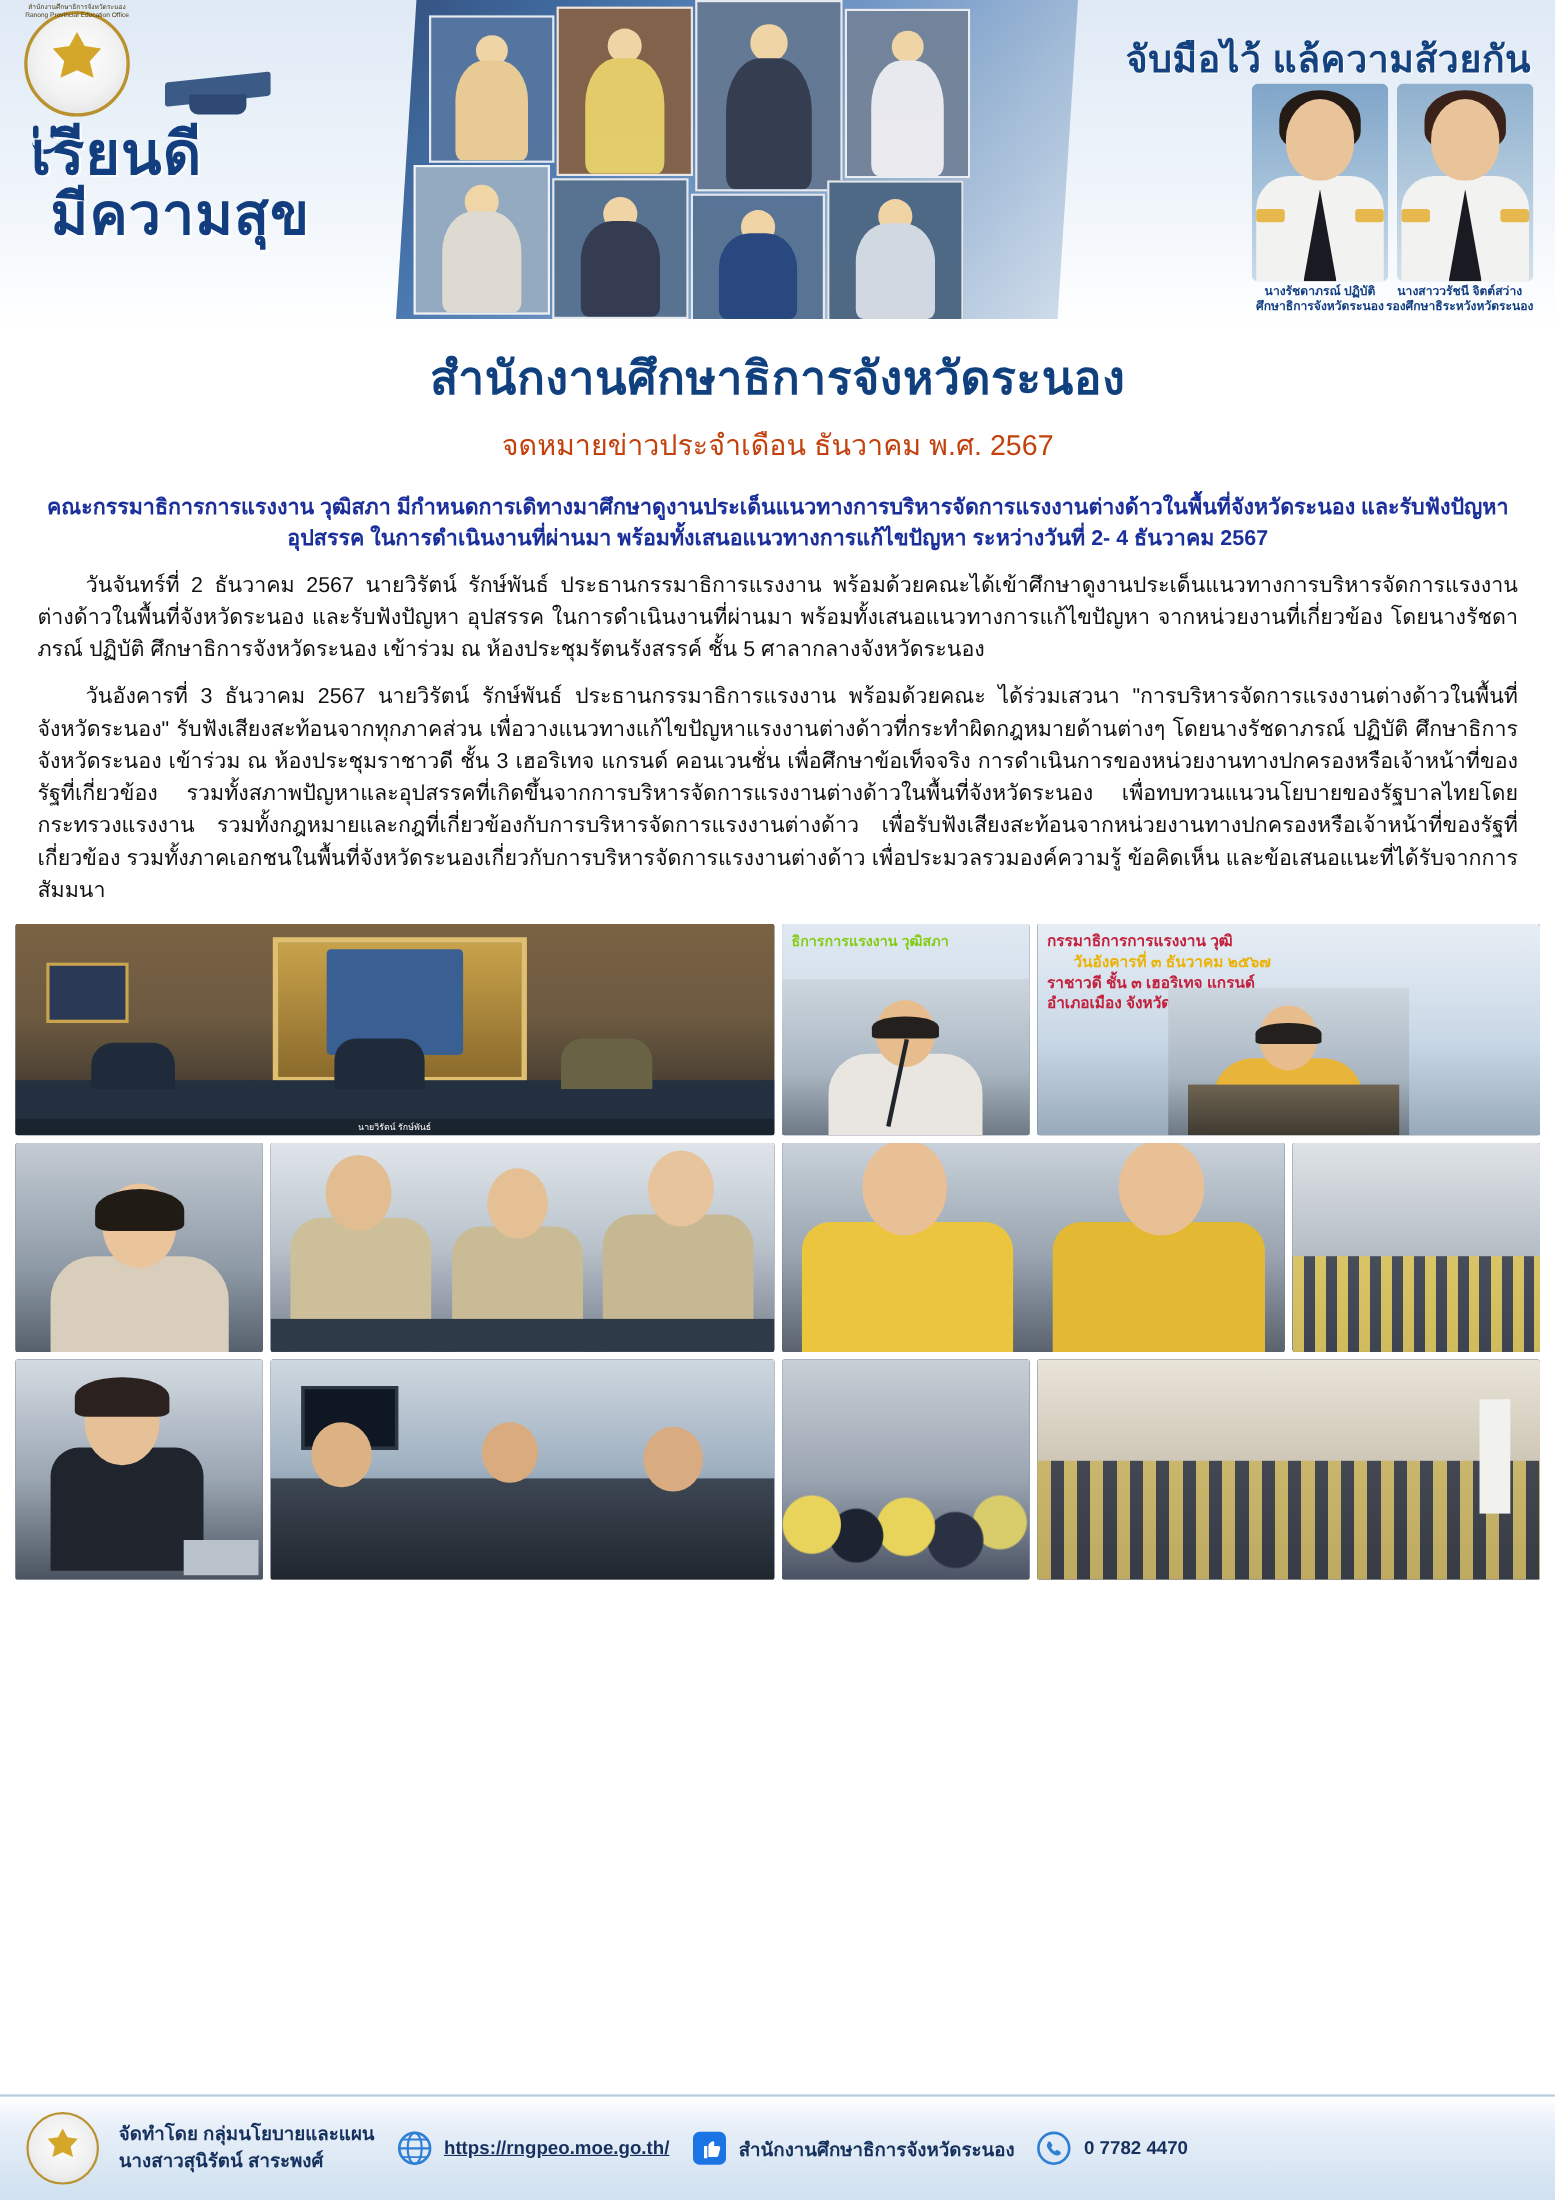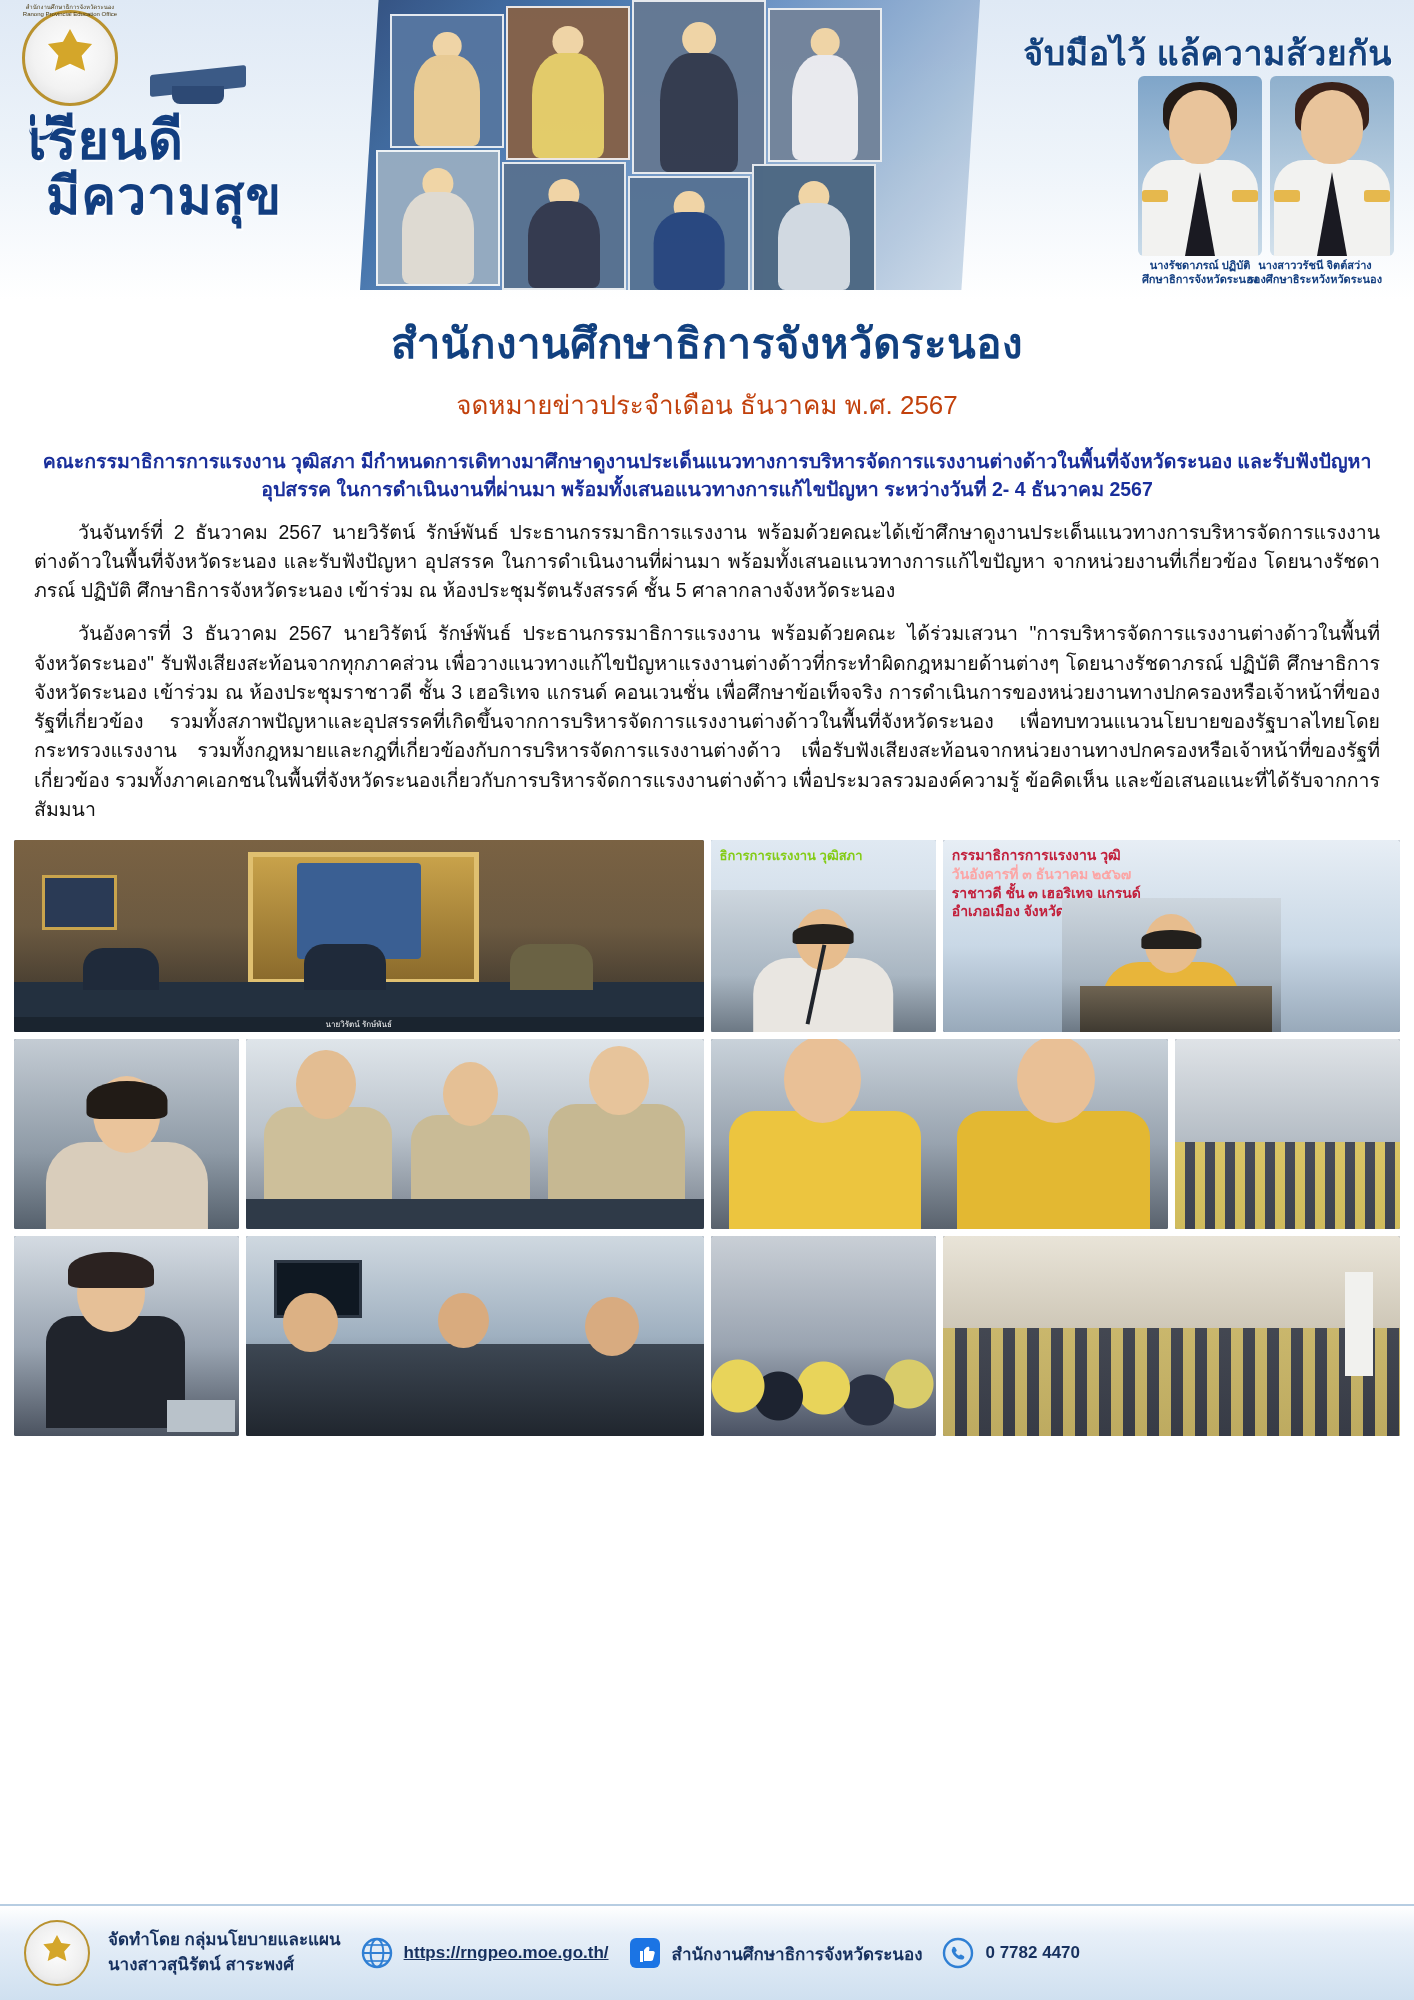--- a/index.html
+++ b/index.html
@@ -240,21 +240,21 @@
   .portrait-caption {
     position: absolute;
     text-align: center;
     font-size: 11px;
     color: #123e80;
     font-weight: bold;
     line-height: 1.3;
     width: 150px;
   }
   .portrait-caption.c1 { right: 139px; top: 258px; }
-  .portrait-caption.c2 { right: 24px; top: 258px; }
+  .portrait-caption.c2 { right: 12px; top: 258px; }
 
   
   .title-block {
     text-align: center;
     padding-top: 10px;
   }
   .org-title {
     font-size: 42px;
     font-weight: bold;
     color: #11407f;
@@ -564,21 +564,21 @@
       <div class="speaker" style="top:26%;">
         <div class="shirt" style="background:#e9e6e1;"></div>
         <div class="head"></div>
         <div class="hair"></div>
       </div>
       <div style="position:absolute;left:46%;bottom:4%;width:4px;height:42%;background:#20242b;transform:rotate(12deg);"></div>
     </div>
 
     <div class="ph" style="grid-column: span 2; height: 192px;">
       <div class="ph-stage" style="background:linear-gradient(180deg,#e7eef5 0%,#c9d8e6 55%,#98a9ba 100%);"></div>
-      <div style="position:absolute;left:2%;top:3%;right:2%;color:#c2203c;font-weight:bold;font-size:14px;line-height:1.35;">กรรมาธิการการแรงงาน  วุฒิ<br><span style="color:#fca5a5;">วันอังคารที่ ๓ ธันวาคม ๒๕๖๗</span><br>ราชาวดี ชั้น ๓ เฮอริเทจ แกรนด์<br>อำเภอเมือง จังหวัดระนอง</div>
+      <div style="position:absolute;left:2%;top:3%;right:2%;color:#c2203c;font-weight:bold;font-size:14px;line-height:1.35;">กรรมาธิการการแรงงาน  วุฒิ<br><span style="color:#eab308;margin-left:24px;">วันอังคารที่ ๓ ธันวาคม ๒๕๖๗</span><br>ราชาวดี ชั้น ๓ เฮอริเทจ แกรนด์<br>อำเภอเมือง จังหวัดระนอง</div>
       <div class="speaker" style="left:26%;right:26%;top:30%;">
         <div class="shirt"></div>
         <div class="head"></div>
         <div class="hair"></div>
       </div>
       <div style="position:absolute;left:30%;right:28%;bottom:0;height:24%;background:linear-gradient(180deg,#6f6452 0%,#3f3a31 100%);"></div>
     </div>
 
     <div class="ph" style="grid-column: span 1; height: 190px;">
       <div class="woman-portrait">

